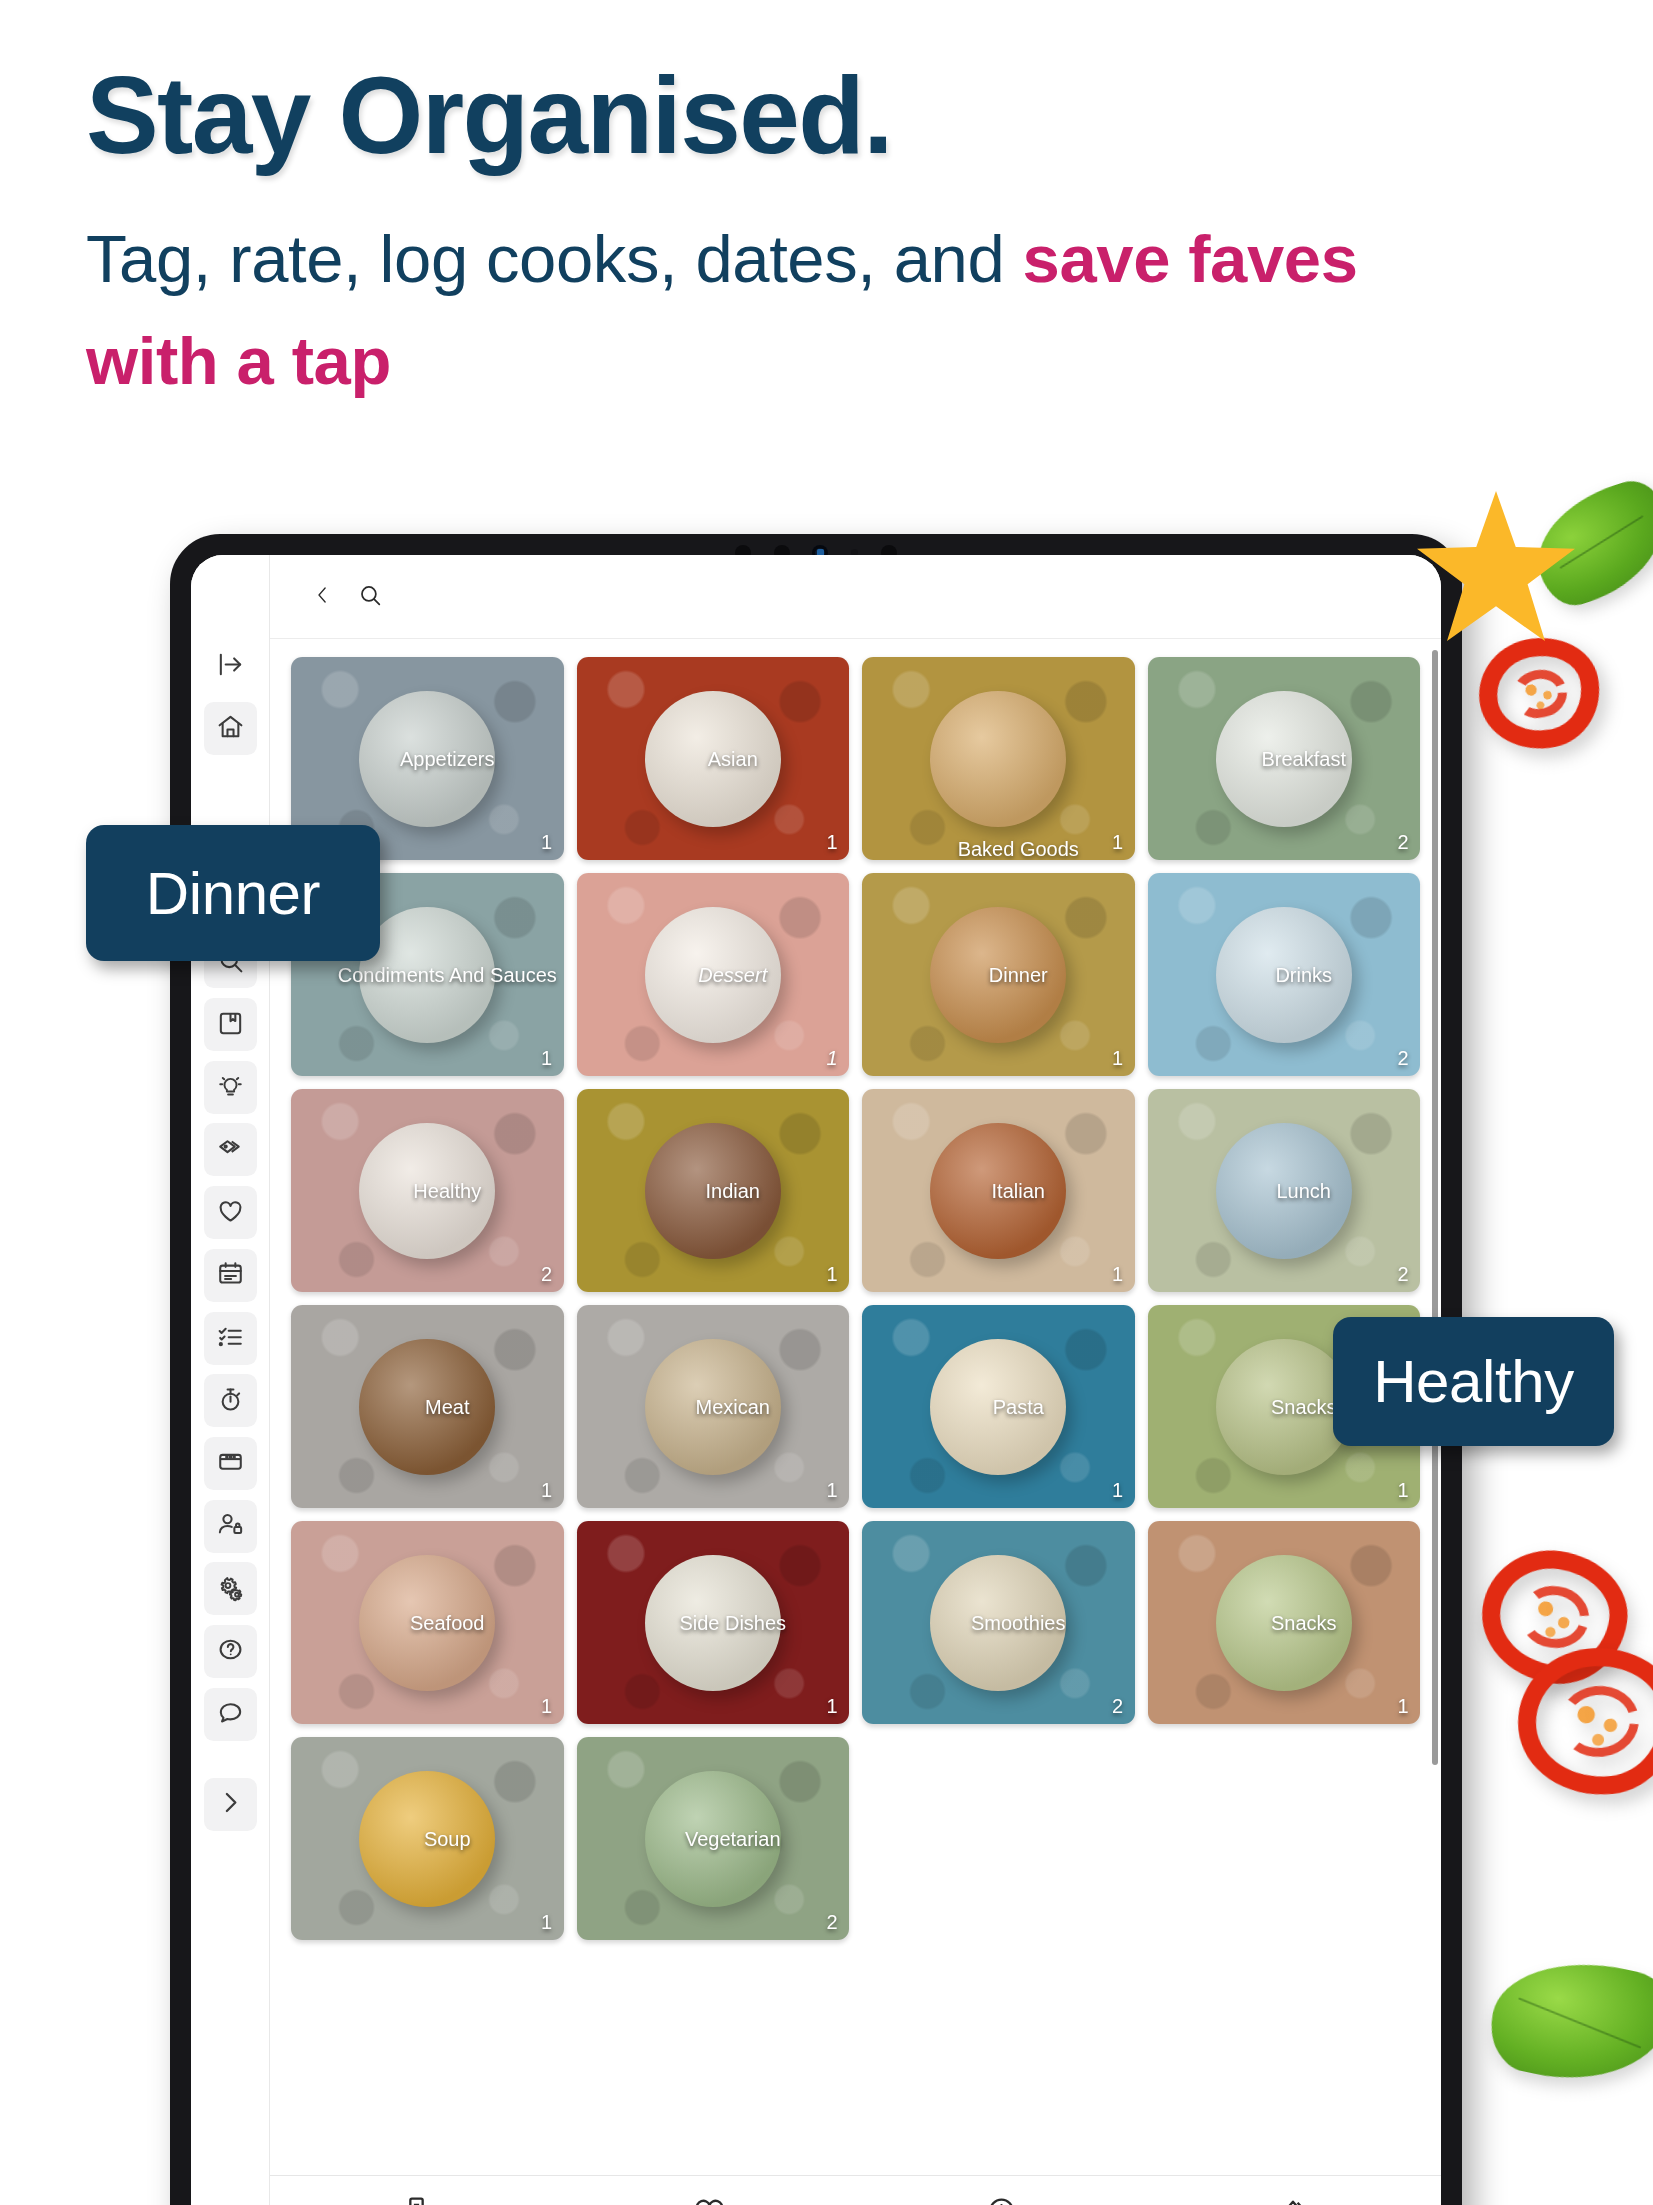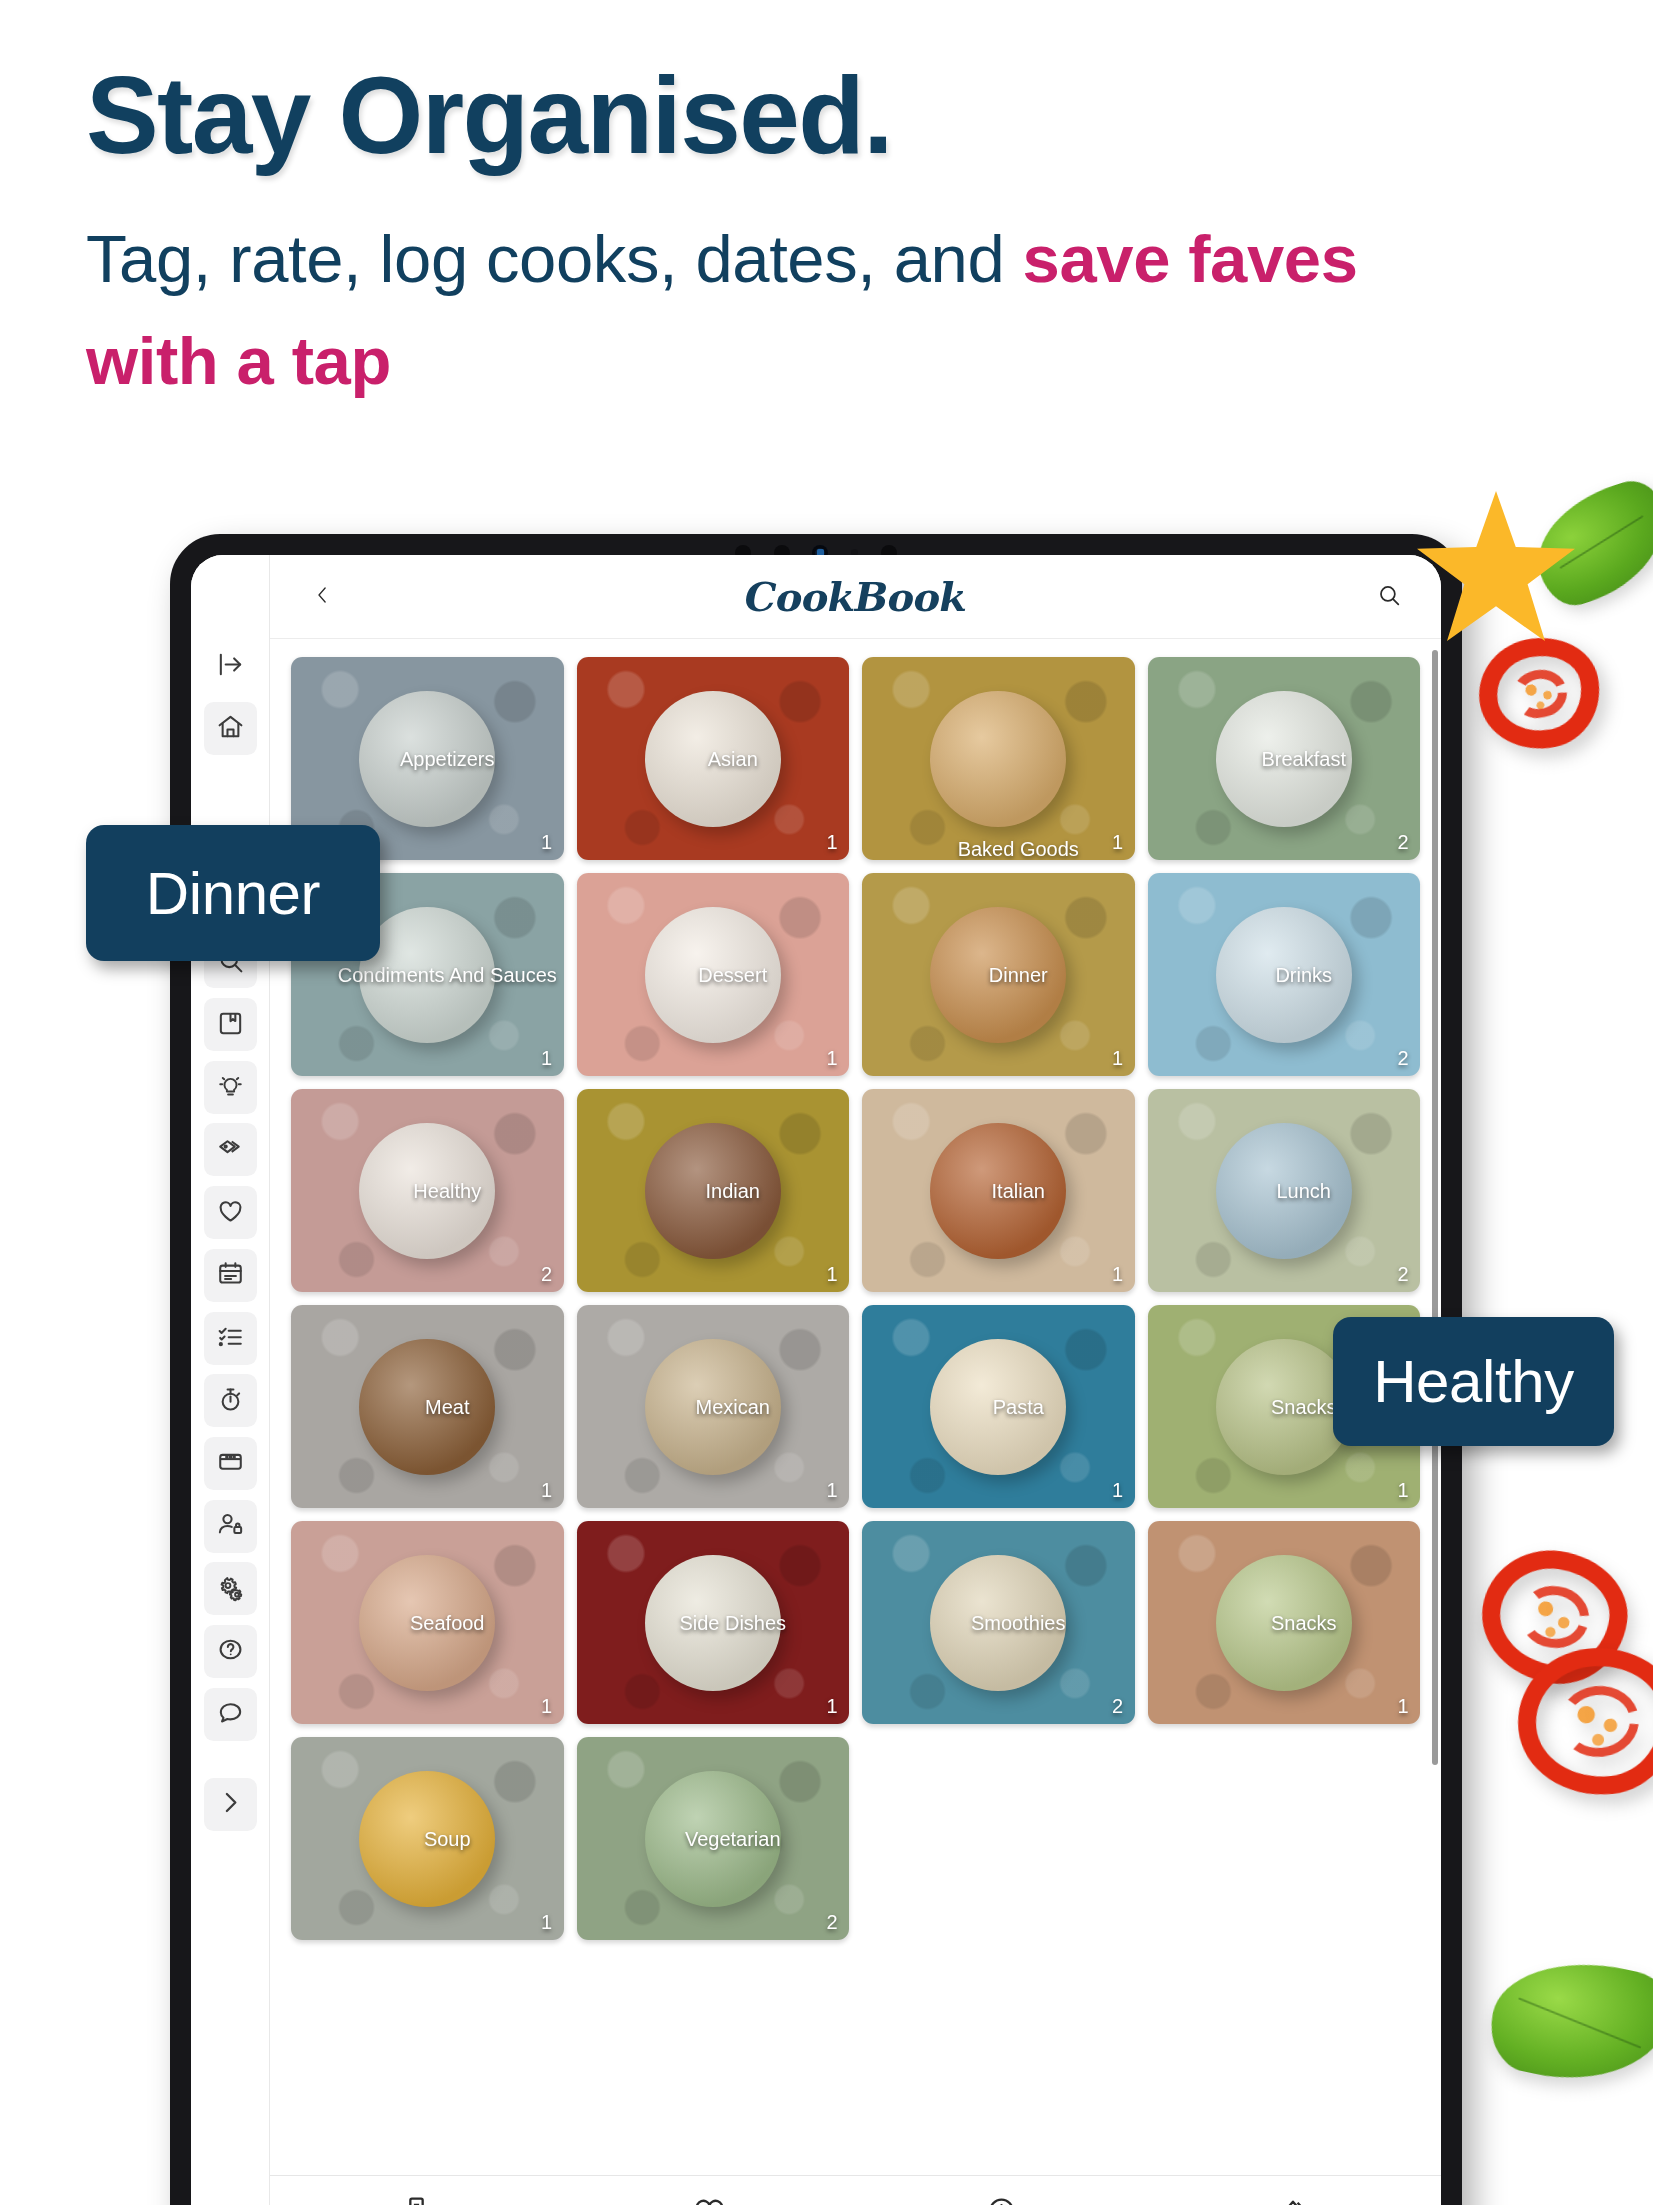--- a/index.html
+++ b/index.html
@@ -433,21 +433,20 @@
     <div class="pane">
 
       <div class="topbar">
         <div class="topbar-back">
           <span>
             <svg viewBox="0 0 24 24" fill="none" stroke="currentColor" stroke-width="1.5" stroke-linecap="round" stroke-linejoin="round">
               <path d="M15 4l-7 8 7 8"></path>
             </svg>
           </span>
         </div>
-        <div class="brand">CookBook</div>
         <div class="topbar-search">
           <span>
             <svg viewBox="0 0 24 24" fill="none" stroke="currentColor" stroke-width="1.6" stroke-linecap="round">
               <circle cx="11" cy="11" r="6.4"></circle>
                 <path d="M16 16l4.6 4.6"></path>
             </svg>
           </span>
         </div>
       </div>
 
@@ -476,21 +475,21 @@
               <div class="plate" style="background: radial-gradient(circle at 38% 34%, rgba(255, 255, 255, 0.35), rgba(0, 0, 0, 0.12) 72%), rgb(228, 232, 225);"></div>
               <div class="card-label">Breakfast</div>
               <div class="card-count">2</div>
             </div>
             <div class="card" style="background: rgb(138, 163, 164);">
               <div class="bits" style="background: radial-gradient(circle at 18% 16%, rgba(255, 255, 255, 0.16) 0px, rgba(255, 255, 255, 0.16) 6%, transparent 7%), radial-gradient(circle at 82% 22%, rgba(0, 0, 0, 0.12) 0px, rgba(0, 0, 0, 0.12) 7%, transparent 8%), radial-gradient(circle at 24% 84%, rgba(0, 0, 0, 0.1) 0px, rgba(0, 0, 0, 0.1) 6%, transparent 7%), radial-gradient(circle at 78% 80%, rgba(255, 255, 255, 0.12) 0px, rgba(255, 255, 255, 0.12) 5%, transparent 6%);"></div>
               <div class="plate" style="background: radial-gradient(circle at 38% 34%, rgba(255, 255, 255, 0.35), rgba(0, 0, 0, 0.12) 72%), rgb(207, 217, 212);"></div>
               <div class="card-label">Condiments And Sauces</div>
               <div class="card-count">1</div>
             </div>
-            <div class="card" style="background: rgb(219, 162, 150);">
+            <div class="card" style="background: rgb(219, 162, 150); font-style: italic;">
               <div class="bits" style="background: radial-gradient(circle at 18% 16%, rgba(255, 255, 255, 0.16) 0px, rgba(255, 255, 255, 0.16) 6%, transparent 7%), radial-gradient(circle at 82% 22%, rgba(0, 0, 0, 0.12) 0px, rgba(0, 0, 0, 0.12) 7%, transparent 8%), radial-gradient(circle at 24% 84%, rgba(0, 0, 0, 0.1) 0px, rgba(0, 0, 0, 0.1) 6%, transparent 7%), radial-gradient(circle at 78% 80%, rgba(255, 255, 255, 0.12) 0px, rgba(255, 255, 255, 0.12) 5%, transparent 6%);"></div>
               <div class="plate" style="background: radial-gradient(circle at 38% 34%, rgba(255, 255, 255, 0.35), rgba(0, 0, 0, 0.12) 72%), rgb(243, 236, 228);"></div>
               <div class="card-label">Dessert</div>
               <div class="card-count">1</div>
             </div>
             <div class="card" style="background: rgb(180, 154, 74);">
               <div class="bits" style="background: radial-gradient(circle at 18% 16%, rgba(255, 255, 255, 0.16) 0px, rgba(255, 255, 255, 0.16) 6%, transparent 7%), radial-gradient(circle at 82% 22%, rgba(0, 0, 0, 0.12) 0px, rgba(0, 0, 0, 0.12) 7%, transparent 8%), radial-gradient(circle at 24% 84%, rgba(0, 0, 0, 0.1) 0px, rgba(0, 0, 0, 0.1) 6%, transparent 7%), radial-gradient(circle at 78% 80%, rgba(255, 255, 255, 0.12) 0px, rgba(255, 255, 255, 0.12) 5%, transparent 6%);"></div>
               <div class="plate" style="background: radial-gradient(circle at 38% 34%, rgba(255, 255, 255, 0.35), rgba(0, 0, 0, 0.12) 72%), rgb(201, 143, 78);"></div>
               <div class="card-label">Dinner</div>
               <div class="card-count">1</div>

